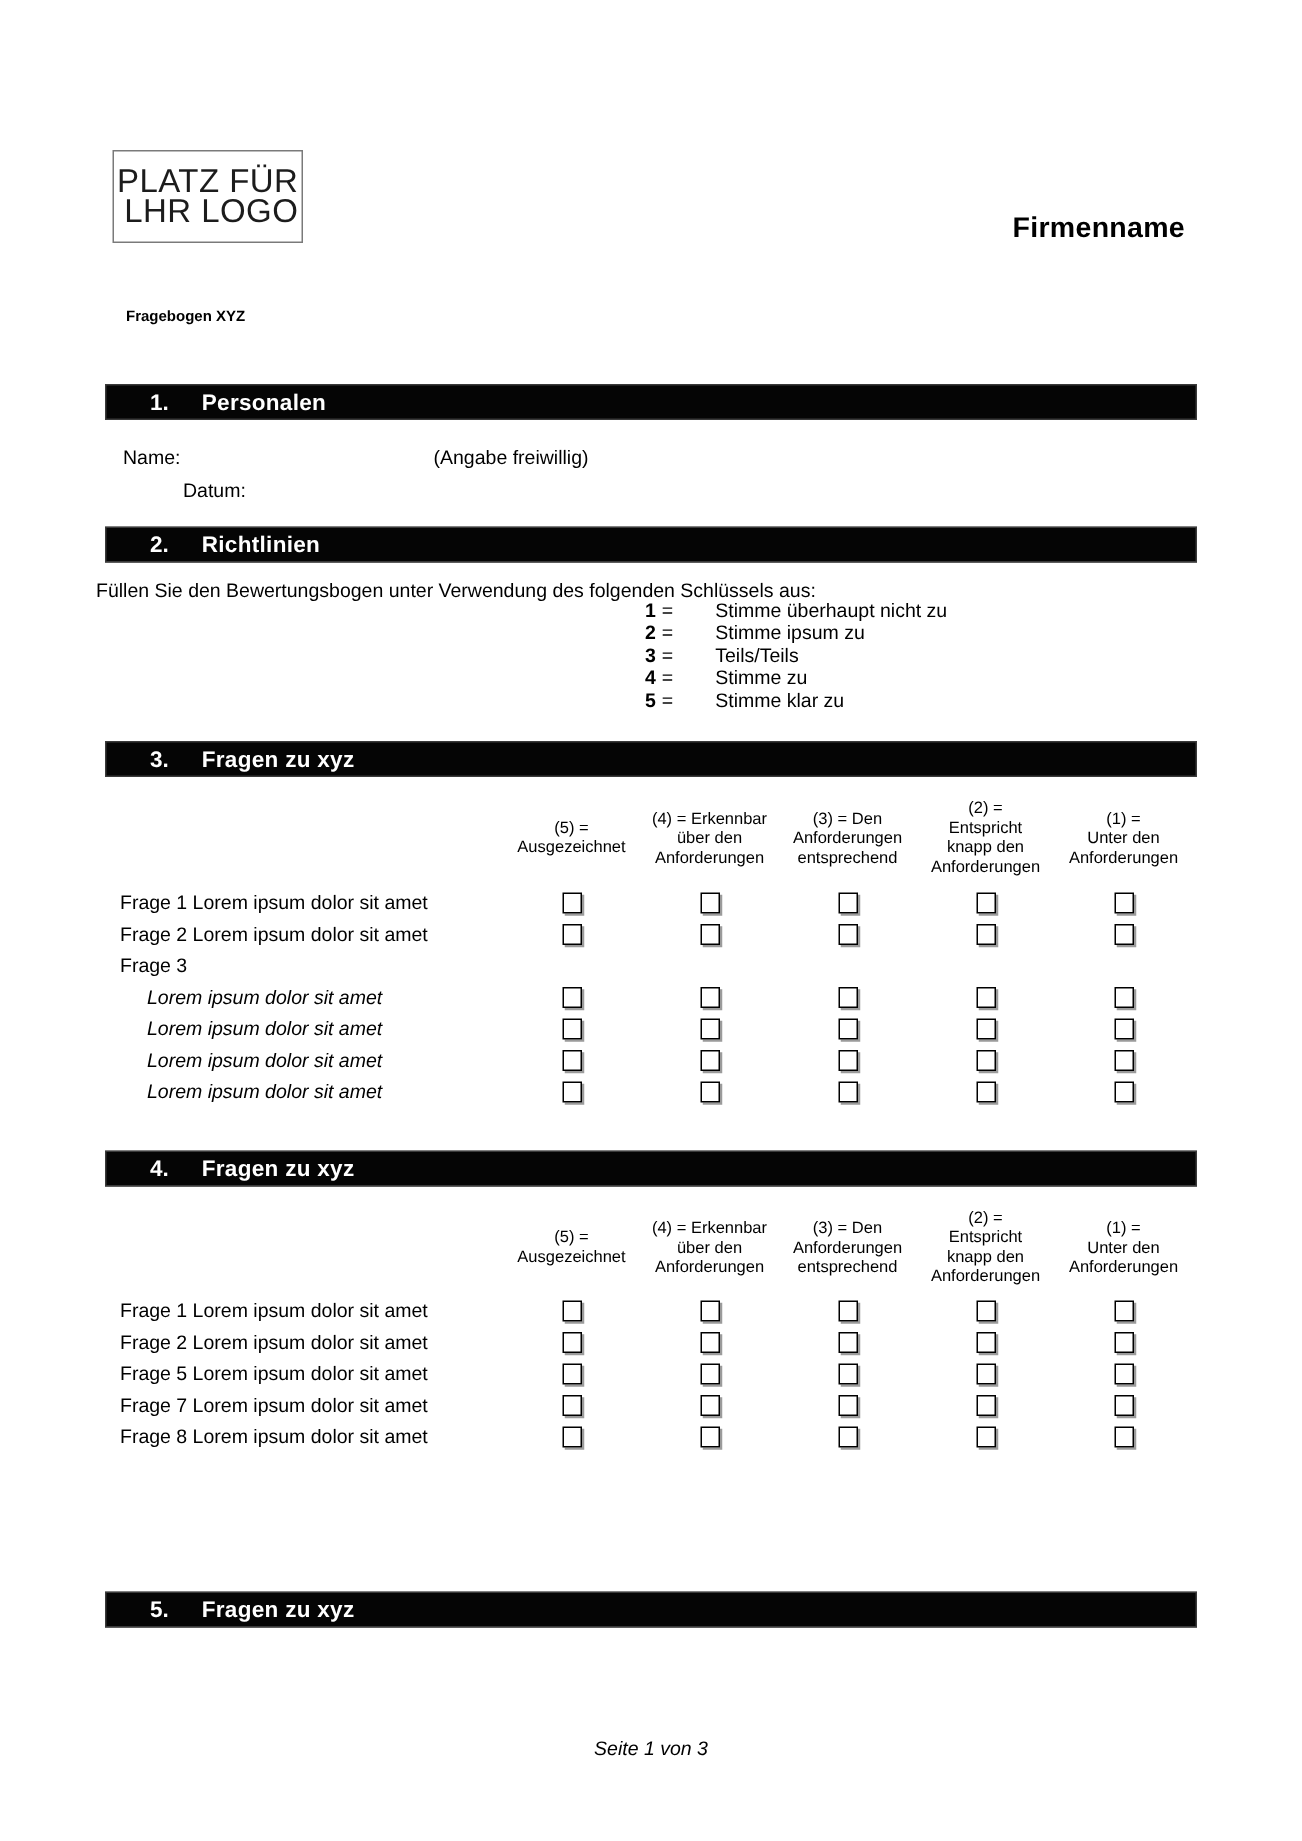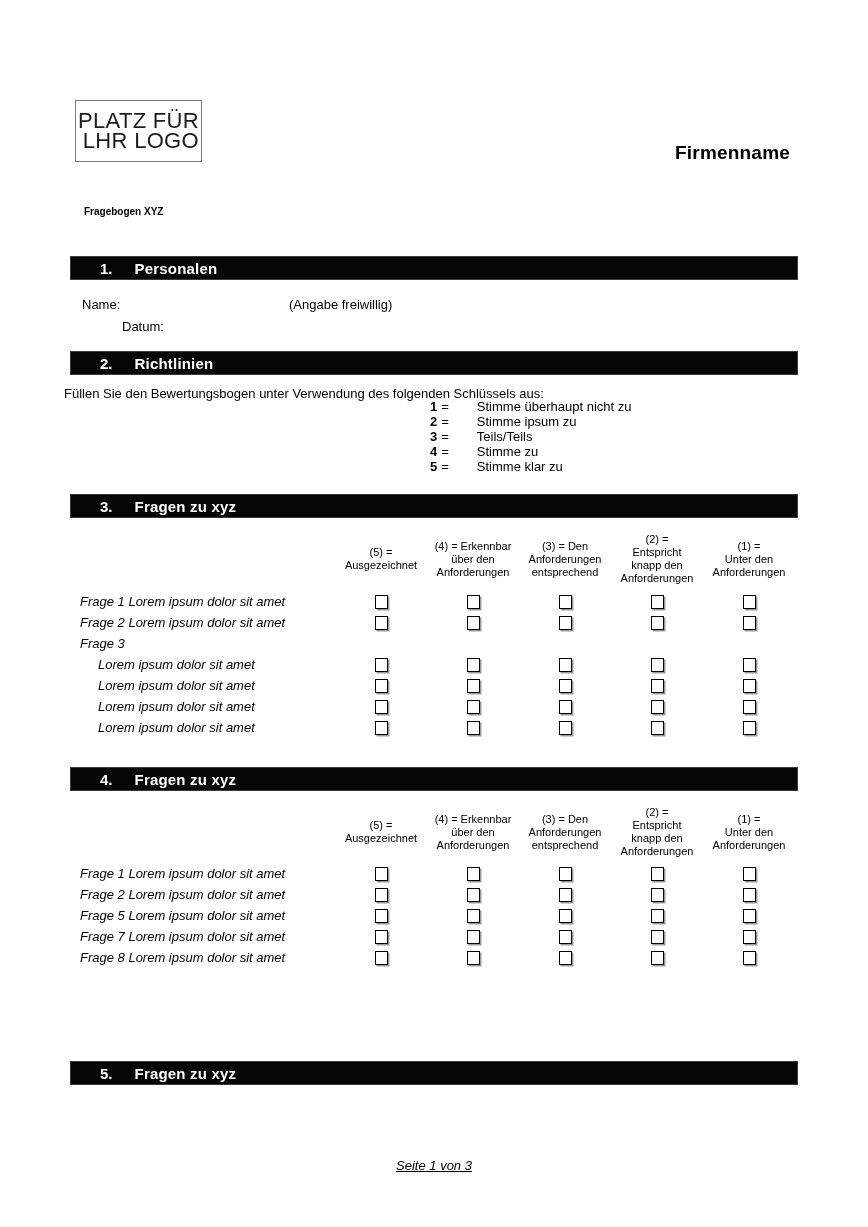--- a/index.html
+++ b/index.html
@@ -40,29 +40,29 @@
   .key-num{font-weight:bold;}
   .key-sep{margin:0 4px;}
   .tbl{left:80px;width:718px;}
   .thead{display:flex;align-items:center;height:52px;}
   .hspacer{width:255px;}
   .hcell{
     width:92px;text-align:center;
     font-size:11px;line-height:13px;white-space:pre-line;
   }
   .trow{display:flex;align-items:center;height:21px;}
-  .tlabel{width:255px;font-size:13px;font-style:italic;}
+  .tlabel{width:255px;font-size:13px;}
   .tlabel.sub{padding-left:18px;width:237px;font-style:italic;}
   .tcell{width:92px;display:flex;justify-content:center;}
   .cb{
     width:11px;height:12px;background:#fff;
     border:1.5px solid #000;
     box-shadow:1.5px 1.5px 0 #9b9b9b;
   }
-  .footer{left:0;top:1158px;width:868px;text-align:center;font-size:13px;font-style:italic;text-decoration:underline;}
+  .footer{left:0;top:1158px;width:868px;text-align:center;font-size:13px;font-style:italic;}
   .rows3{margin-top:6px;}
   .rows4{margin-top:5px;}
 </style>
 </head>
 <body>
 
 <div class="page">
 
   <div class="abs logo-box">PLATZ FÜR
 LHR LOGO</div>

